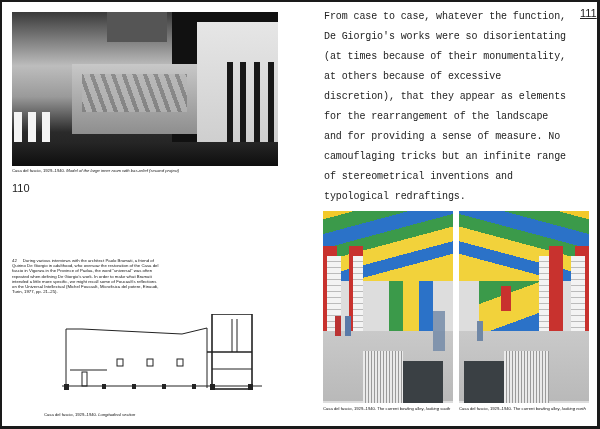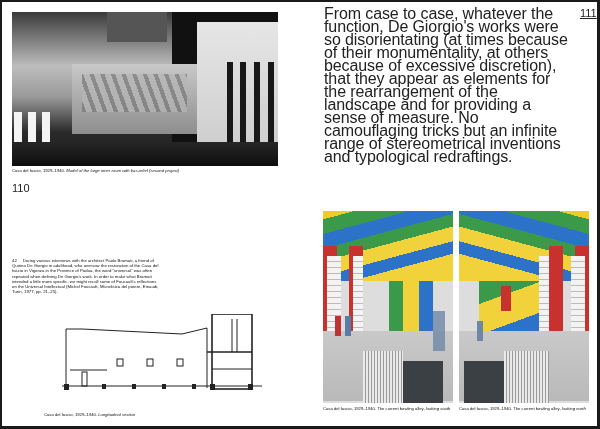--- a/index.html
+++ b/index.html
@@ -14,21 +14,21 @@
   .bw-ceiling{position:absolute;left:95px;top:0;width:60px;height:30px;background:#555;}
   .bw-wall{position:absolute;left:60px;top:52px;width:125px;height:70px;background:linear-gradient(180deg,#c8c8c8,#8e8e8e);}
   .bw-relief{position:absolute;left:70px;top:62px;width:105px;height:38px;background:repeating-linear-gradient(70deg,#777 0 4px,#b5b5b5 4px 10px);opacity:.7;}
   .bw-rightwall{position:absolute;left:185px;top:10px;width:81px;height:120px;background:linear-gradient(180deg,#e6e6e6,#cfcfcf);}
   .bw-window{position:absolute;top:50px;width:6px;height:90px;background:#181818;}
   .bw-light{position:absolute;top:100px;width:8px;height:40px;background:#f4f4f4;}
   .bw-floor{position:absolute;left:0;top:130px;width:266px;height:24px;background:linear-gradient(180deg,#262626,#0e0e0e);}
   .cap{font-size:4.2px;line-height:5px;color:#111;}
   .cap i{font-style:italic;}
   .pagenum{font-size:11px;color:#222;}
-  .body-text{font-size:16px;line-height:13px;color:#222;letter-spacing:-0.1px;}
+  .body-text{font-size:10px;line-height:20px;color:#222;letter-spacing:-0.1px;font-family:Liberation Mono, monospace;}
   .note{font-size:4.3px;line-height:5.2px;color:#111;}
   .color-photo{overflow:hidden;background:#ddd;}
   .ceil{position:absolute;left:0;top:0;width:100%;height:70px;
     background:
       linear-gradient(165deg,#f2c92b 0 8%,#3b9a4a 8% 22%,#2b72c8 22% 36%,#3b9a4a 36% 48%,#f2d23b 48% 62%,#2b72c8 62% 74%,#f2d23b 74% 100%);}
   .wall-red{position:absolute;top:35px;width:14px;height:110px;background:#c8322e;}
   .win{position:absolute;top:45px;width:14px;height:100px;background:repeating-linear-gradient(180deg,#f3f3f3 0 5px,#bbb 5px 6px);}
   .back-wall{position:absolute;top:70px;height:55px;}
   .floor{position:absolute;left:0;top:120px;width:100%;height:70px;background:linear-gradient(180deg,#c9c9c9,#b9b9b9);}
   .rail{position:absolute;top:140px;height:52px;background:repeating-linear-gradient(90deg,#eaeaea 0 2px,#9a9a9a 2px 3px);}

